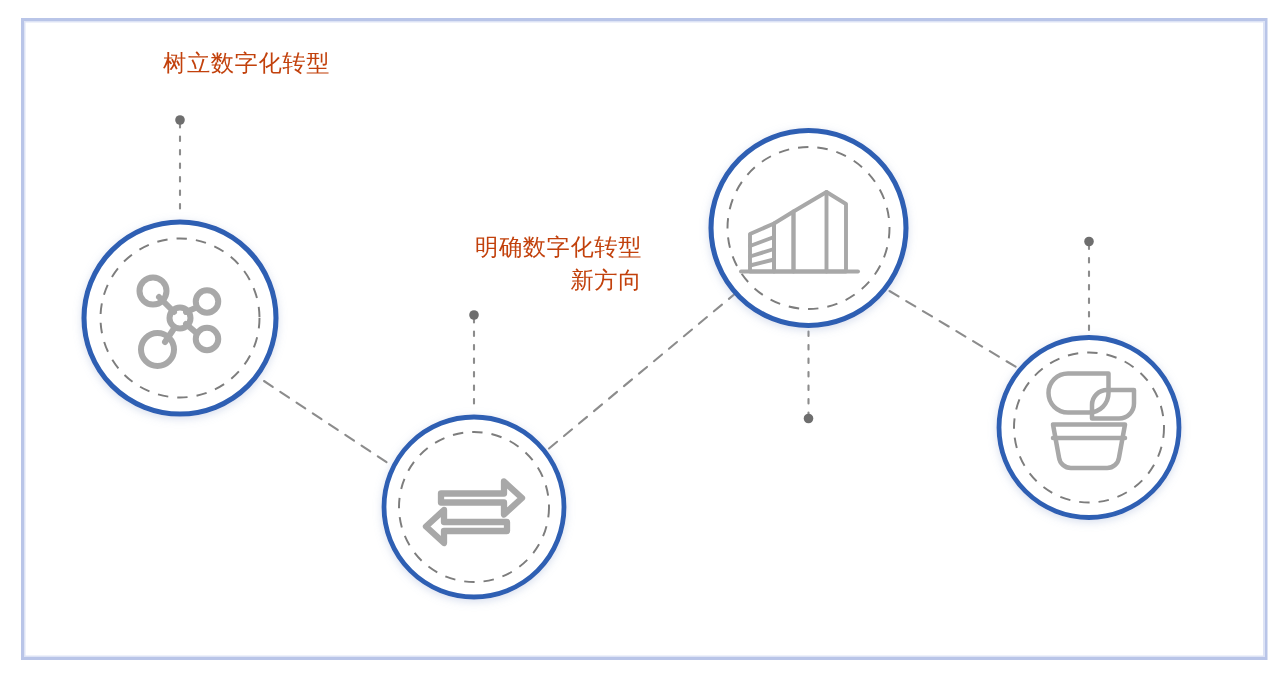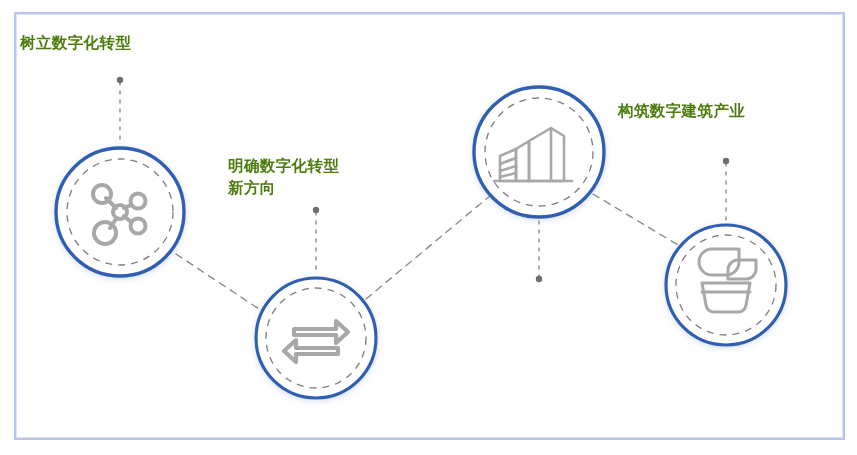--- a/index.html
+++ b/index.html
@@ -45,27 +45,27 @@
     position: absolute;
     left: 0;
     top: 0;
     width: 857px;
     height: 455px;
   }
 
   
   .node-label {
     position: absolute;
-    color: #4d7c0f;
+    color: #c2410c;
     font-size: 15.5px;
     line-height: 22px;
-    text-align: left;
+    text-align: right;
     white-space: nowrap;
     letter-spacing: 0.4px;
-    font-weight: 700;
+    font-weight: 400;
   }
   .node-label .l2 { display: block; }
 </style>
 </head>
 <body>
 
 <div id="stage">
 
   <div id="frame"></div>
   <div id="frame-inner"></div>
@@ -165,16 +165,15 @@
 
   <div class="node-label" style="left:228px; top:155px; width:200px;">
     <span>明确数字化转型</span>
     <span class="l2">新方向</span>
   </div>
 
   <div class="node-label" style="left:449px; top:286px; width:180px;">
   </div>
 
   <div class="node-label" style="left:618px; top:100px; width:216px;">
-    <span>构筑数字建筑产业</span>
   </div>
 
 </div>
 
 </body></html>

